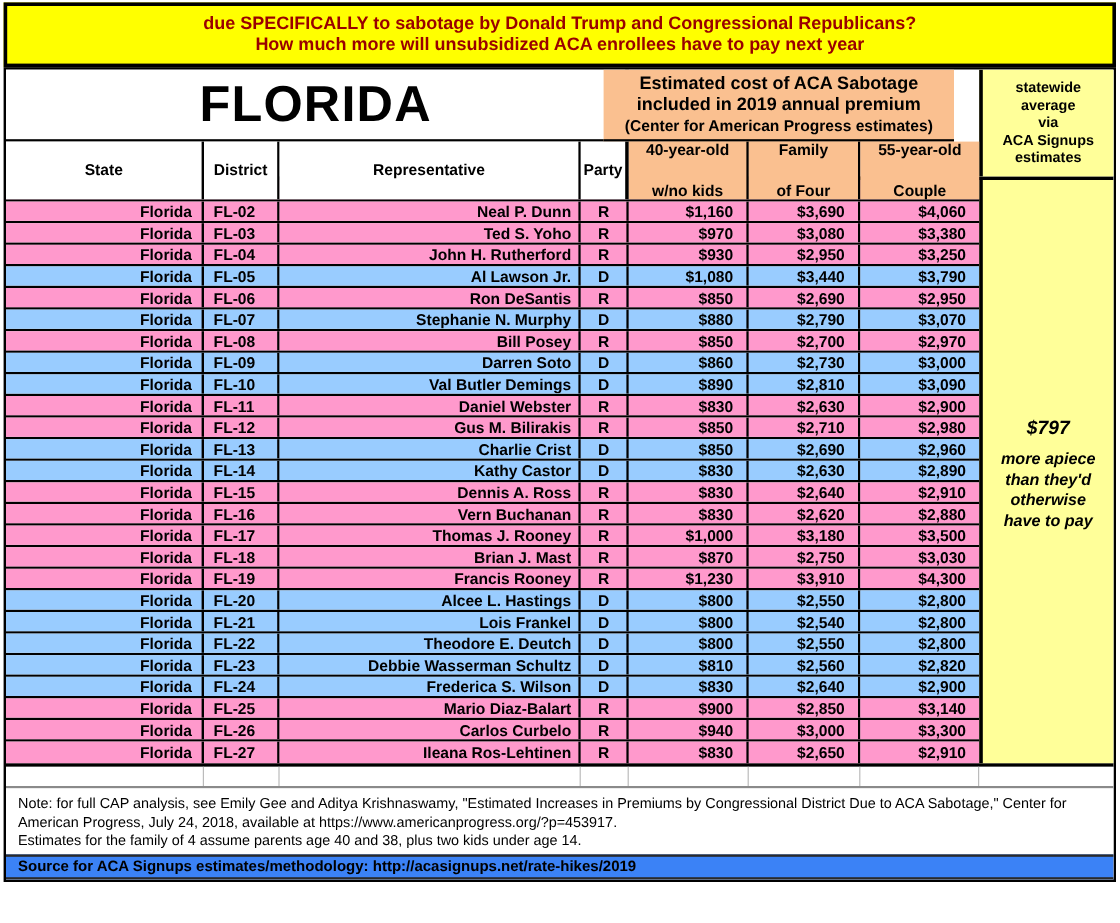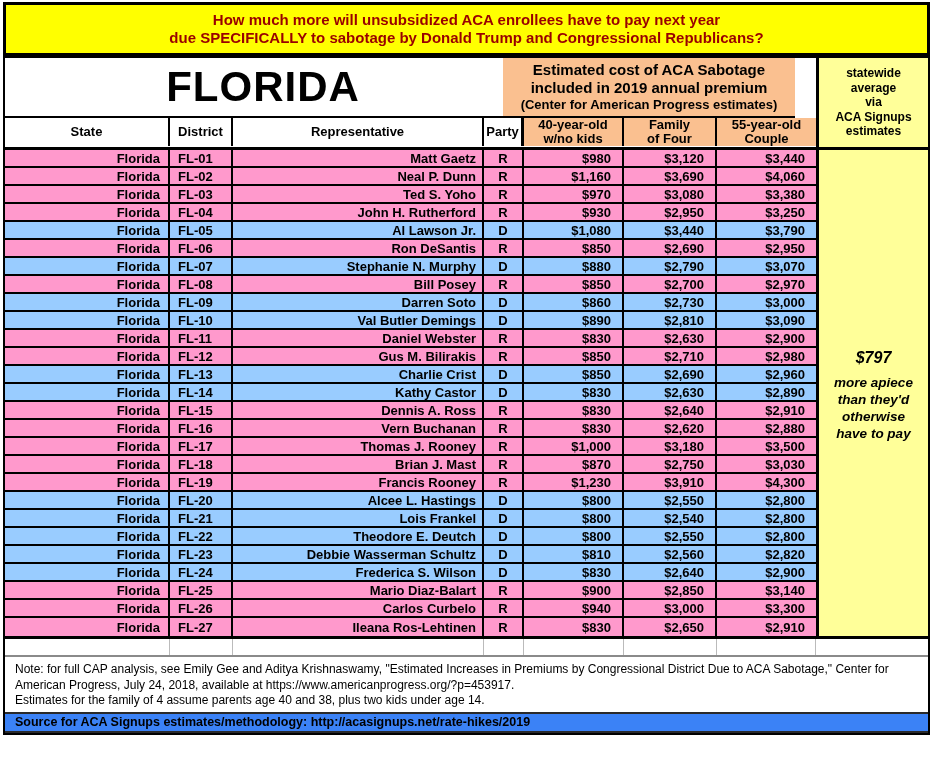--- a/index.html
+++ b/index.html
@@ -64,21 +64,21 @@
   .colheads {
     position: absolute; left: 0; top: 60px; width: 811px; height: 14px;
     display: grid; grid-template-columns: 165px 63px 251px 40px 100px 93px 99px;
   }
   .hcell {
     border-right: 2px solid #000; background: #fff;
     display: flex; flex-direction: column; justify-content: center;
     text-align: center; font-weight: bold; font-size: 13px; line-height: 14px;
   }
   .hcell.party { border-right: 3px solid #000; }
-  .hcell.money { background: var(--orange, #FAC090); }
+  .hcell.money { background: var(--orange, #FAC090); gap: 20px; }
   .hcell.last { border-right: 0; }
 
   
   .body { display: flex; border-bottom: 3px solid #000; }
   .rows { width: 811px; }
   .trow {
     display: grid; grid-template-columns: 165px 63px 251px 40px 100px 93px 99px;
     height: 18px; border-bottom: 2px solid #000;
   }
   .trow:last-child { border-bottom: 0; }
@@ -121,22 +121,22 @@
     display: flex; align-items: center; padding-left: 10px;
     font-weight: bold; font-size: 12.5px; background: #3b82f6;
   }
 </style>
 </head>
 <body>
 
 <div class="page">
 
   <div class="banner">
+    <div class="banner-line">due SPECIFICALLY to sabotage by Donald Trump and Congressional Republicans?</div>
     <div class="banner-line">How much more will unsubsidized ACA enrollees have to pay next year</div>
-    <div class="banner-line">due SPECIFICALLY to sabotage by Donald Trump and Congressional Republicans?</div>
   </div>
 
   <div class="frame">
 
 
     <div class="header">
       <div class="florida-cell">FLORIDA</div>
 
       <div class="cost-cell">
         <div class="cost-l12">Estimated cost of ACA Sabotage</div>

